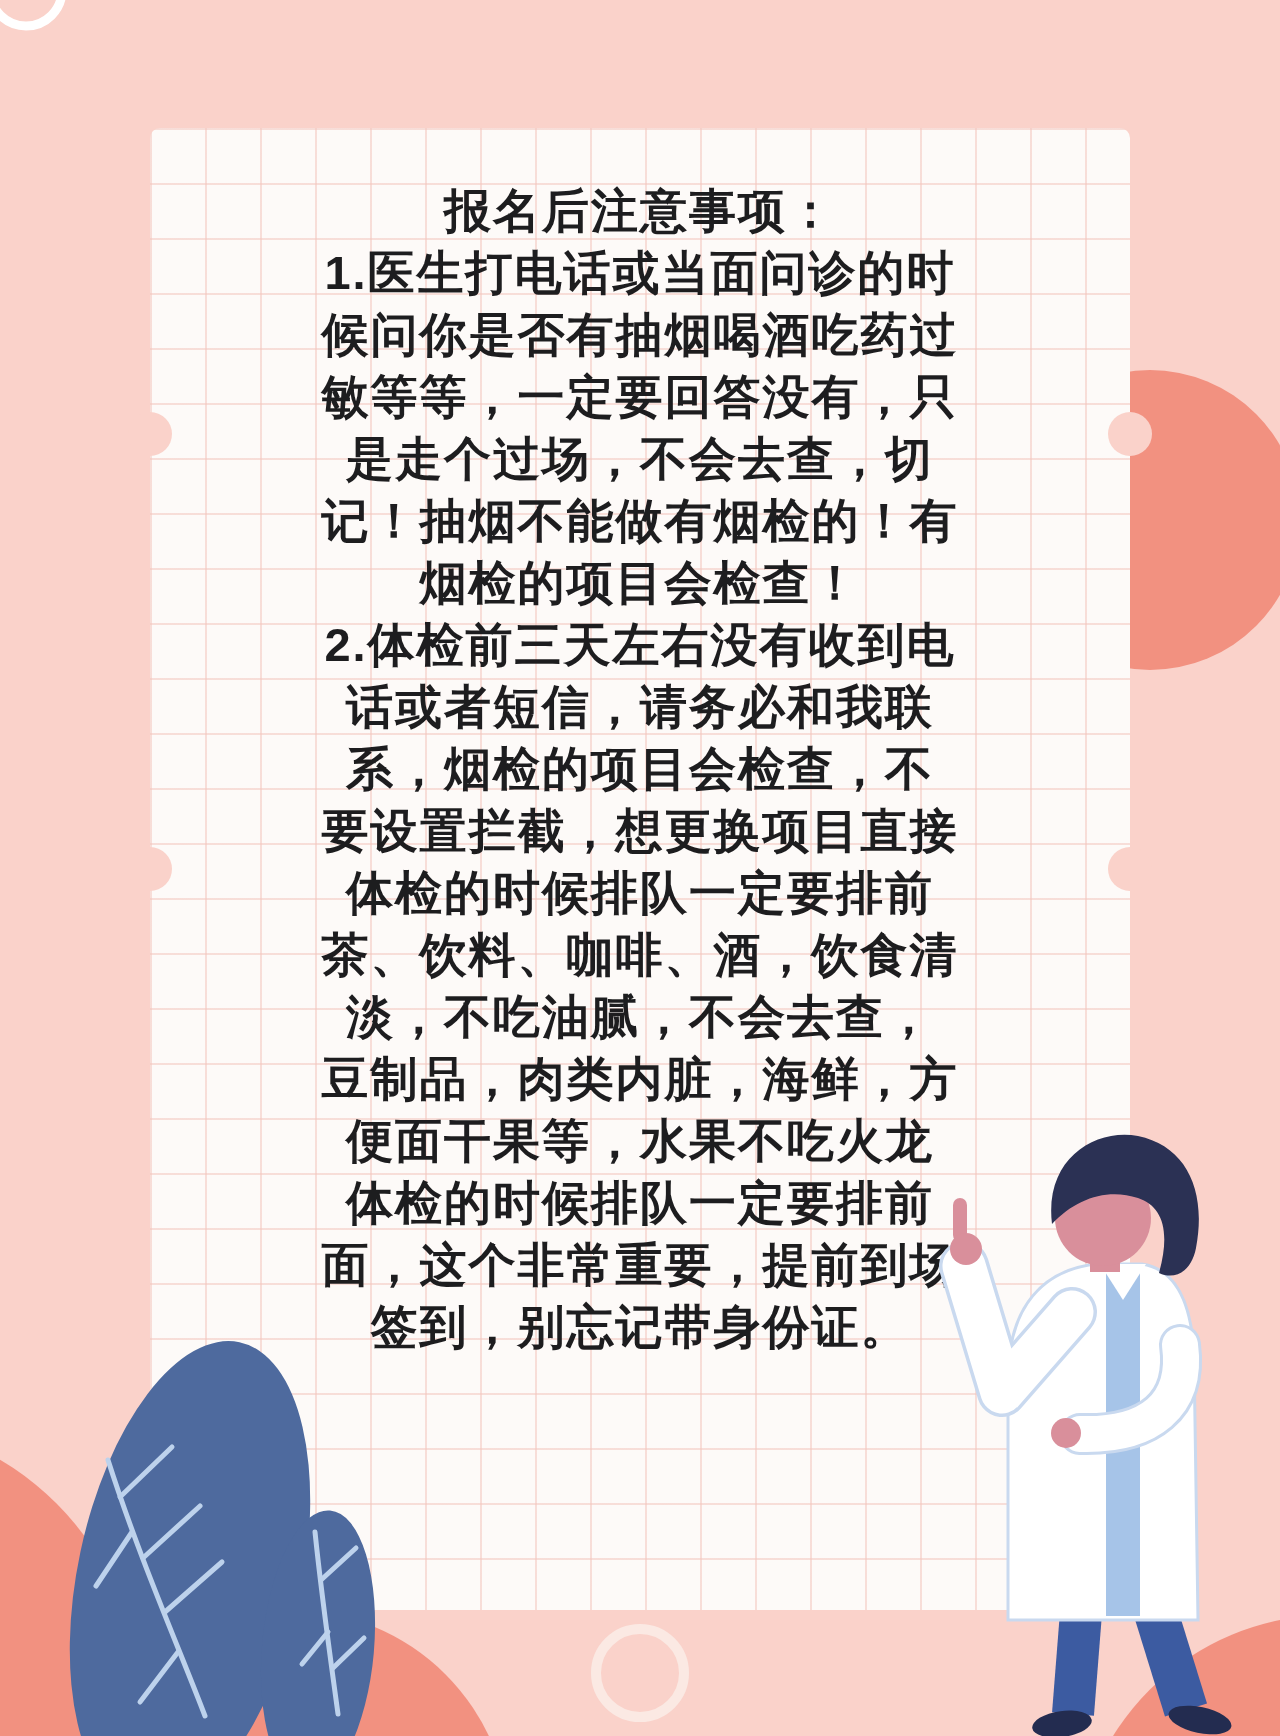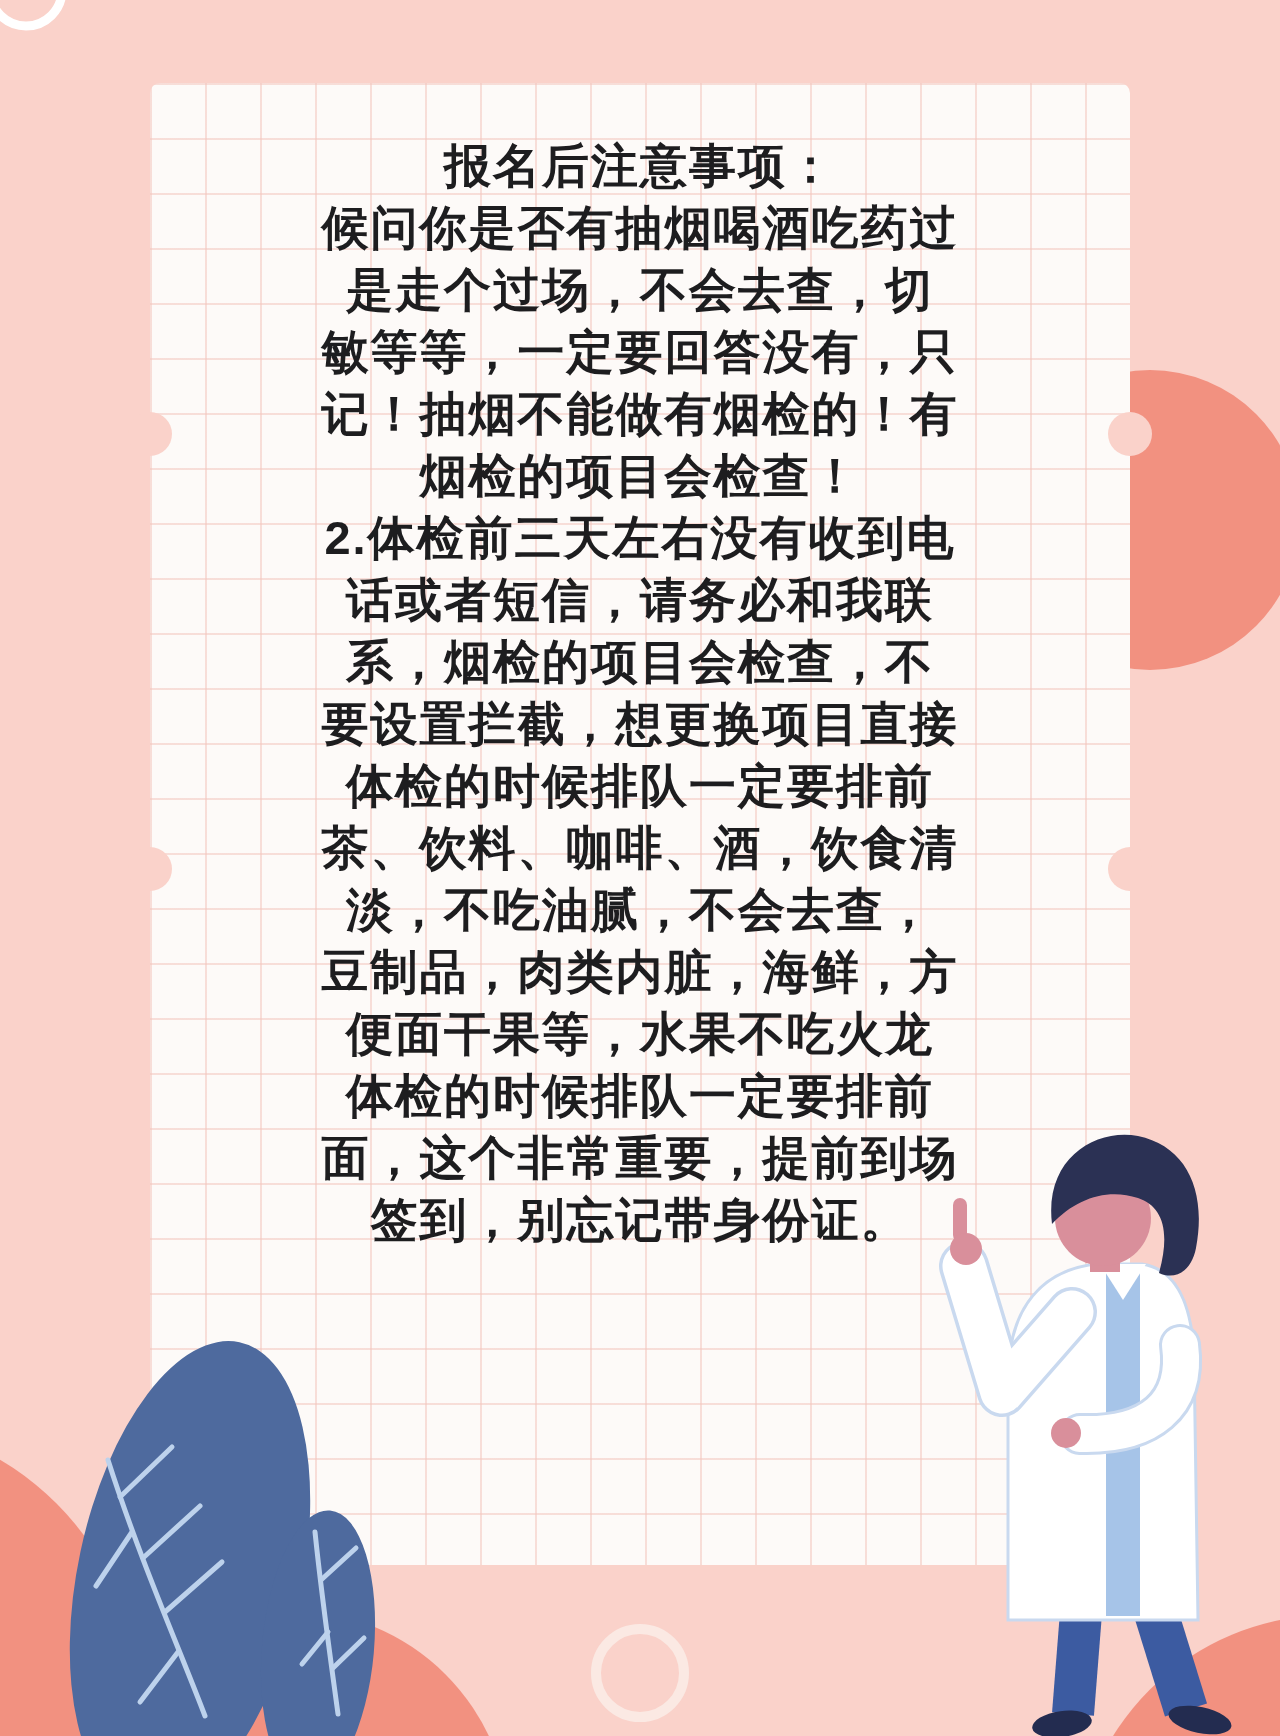--- a/index.html
+++ b/index.html
@@ -3,21 +3,21 @@
 <meta charset="utf-8">
 <style>
   html,body{margin:0;padding:0;}
   body{
     width:1280px;height:1736px;position:relative;overflow:hidden;
     background:#fad2ca;
     font-family:"Liberation Sans","DejaVu Sans",sans-serif;
   }
   .layer{position:absolute;left:0;top:0;width:1280px;height:1736px;}
   .z-back{z-index:1;}
-  .z-card{z-index:2;}
+  .z-card{z-index:2;margin-top:45px;}
   .z-front{z-index:3;}
   
   .card{
     position:absolute;left:150px;top:83px;width:980px;height:1482px;
     background-color:#fdfaf8;
     background-image:
       linear-gradient(rgba(243,198,190,0.55) 1.5px, transparent 1.5px),
       linear-gradient(90deg, rgba(243,198,190,0.55) 1.5px, transparent 1.5px);
     background-size:100% 55px,55px 100%;
     border-radius:10px;
@@ -41,23 +41,24 @@
   <circle cx="-145" cy="1705" r="285" fill="#f29180"></circle>
   <circle cx="290" cy="1830" r="220" fill="#f29180"></circle>
   <circle cx="1330" cy="1870" r="255" fill="#f29180"></circle>
   <circle cx="26" cy="-10" r="36" fill="none" stroke="#ffffff" stroke-width="9"></circle>
   <circle cx="640" cy="1673" r="44" fill="none" stroke="#fbe9e3" stroke-width="10"></circle>
 </svg>
 
 <div class="card z-card">
   <div class="card-inner">
     <div class="line">报名后注意事项：</div>
+    <div class="line">1.医生打电话或当面问诊的时</div>
     <div class="line">候问你是否有抽烟喝酒吃药过</div>
+    <div class="line">敏等等，一定要回答没有，只</div>
     <div class="line">是走个过场，不会去查，切</div>
-    <div class="line">敏等等，一定要回答没有，只</div>
     <div class="line">记！抽烟不能做有烟检的！有</div>
     <div class="line">烟检的项目会检查！</div>
     <div class="line">2.体检前三天左右没有收到电</div>
     <div class="line">话或者短信，请务必和我联</div>
     <div class="line">系，烟检的项目会检查，不</div>
     <div class="line">要设置拦截，想更换项目直接</div>
     <div class="line">体检的时候排队一定要排前</div>
     <div class="line">茶、饮料、咖啡、酒，饮食清</div>
     <div class="line">淡，不吃油腻，不会去查，</div>
     <div class="line">豆制品，肉类内脏，海鲜，方</div>

